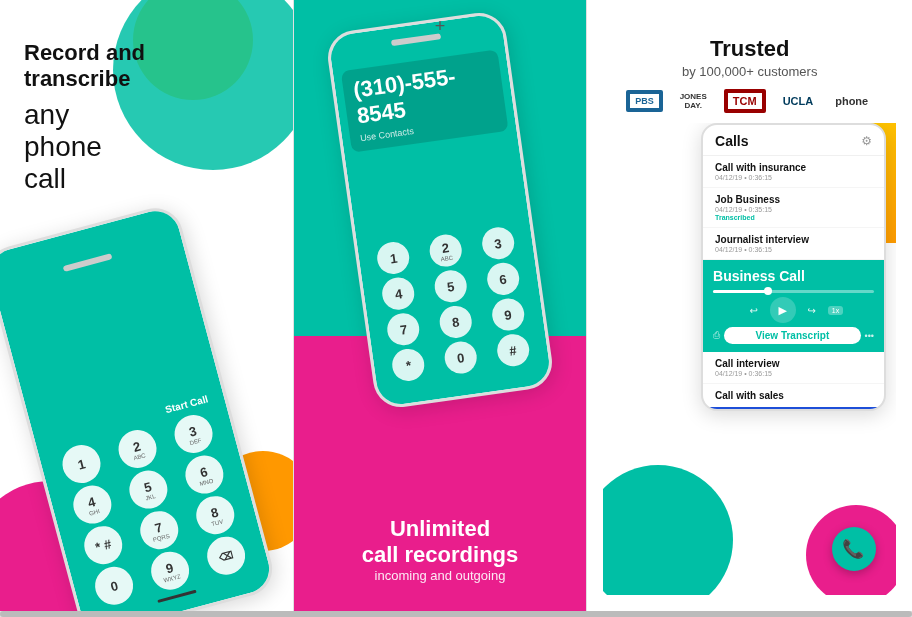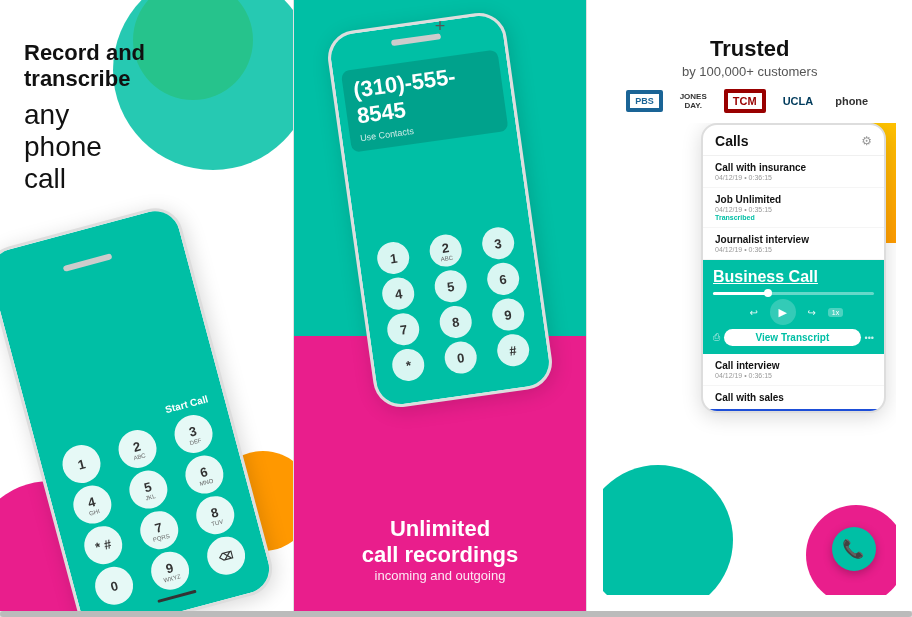--- a/index.html
+++ b/index.html
@@ -745,32 +745,32 @@
           <span class="calls-title">Calls</span>
           <span class="gear-icon">⚙</span>
         </div>
 
         <div class="call-item">
           <div class="call-name">Call with insurance</div>
           <div class="call-meta">04/12/19  •  0:36:15</div>
         </div>
 
         <div class="call-item">
-          <div class="call-name">Job Unlimited</div>
+          <div class="call-name">Job Business</div>
           <div class="call-meta">04/12/19  •  0:35:15</div>
           <div class="call-transcribed">Transcribed</div>
         </div>
 
         <div class="call-item">
           <div class="call-name">Journalist interview</div>
           <div class="call-meta">04/12/19  •  0:36:15</div>
         </div>
 
         <div class="call-item-active">
-          <div class="call-name" style="color:#fff; font-size:16px; font-weight:700;text-decoration:underline;">Business Call</div>
+          <div class="call-name" style="color:#fff; font-size:14px; font-weight:700;">Business Call</div>
           <div class="audio-bar">
             <div class="audio-progress">
               <div class="audio-progress-fill"></div>
             </div>
           </div>
           <div class="audio-controls">
             <div class="ctrl-btn">↩</div>
             <div class="play-btn">▶</div>
             <div class="ctrl-btn">↪</div>
             <div class="speed-badge">1x</div>

